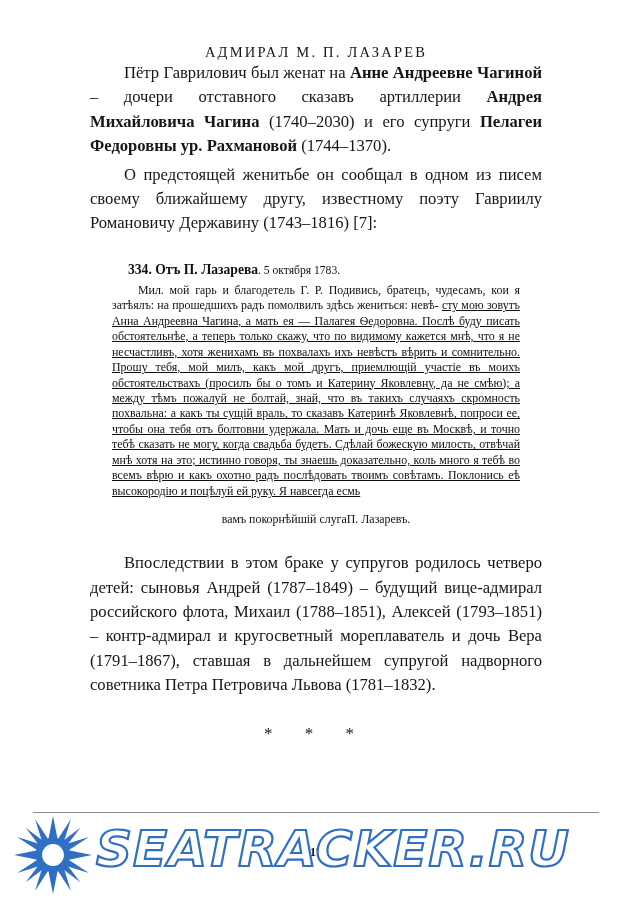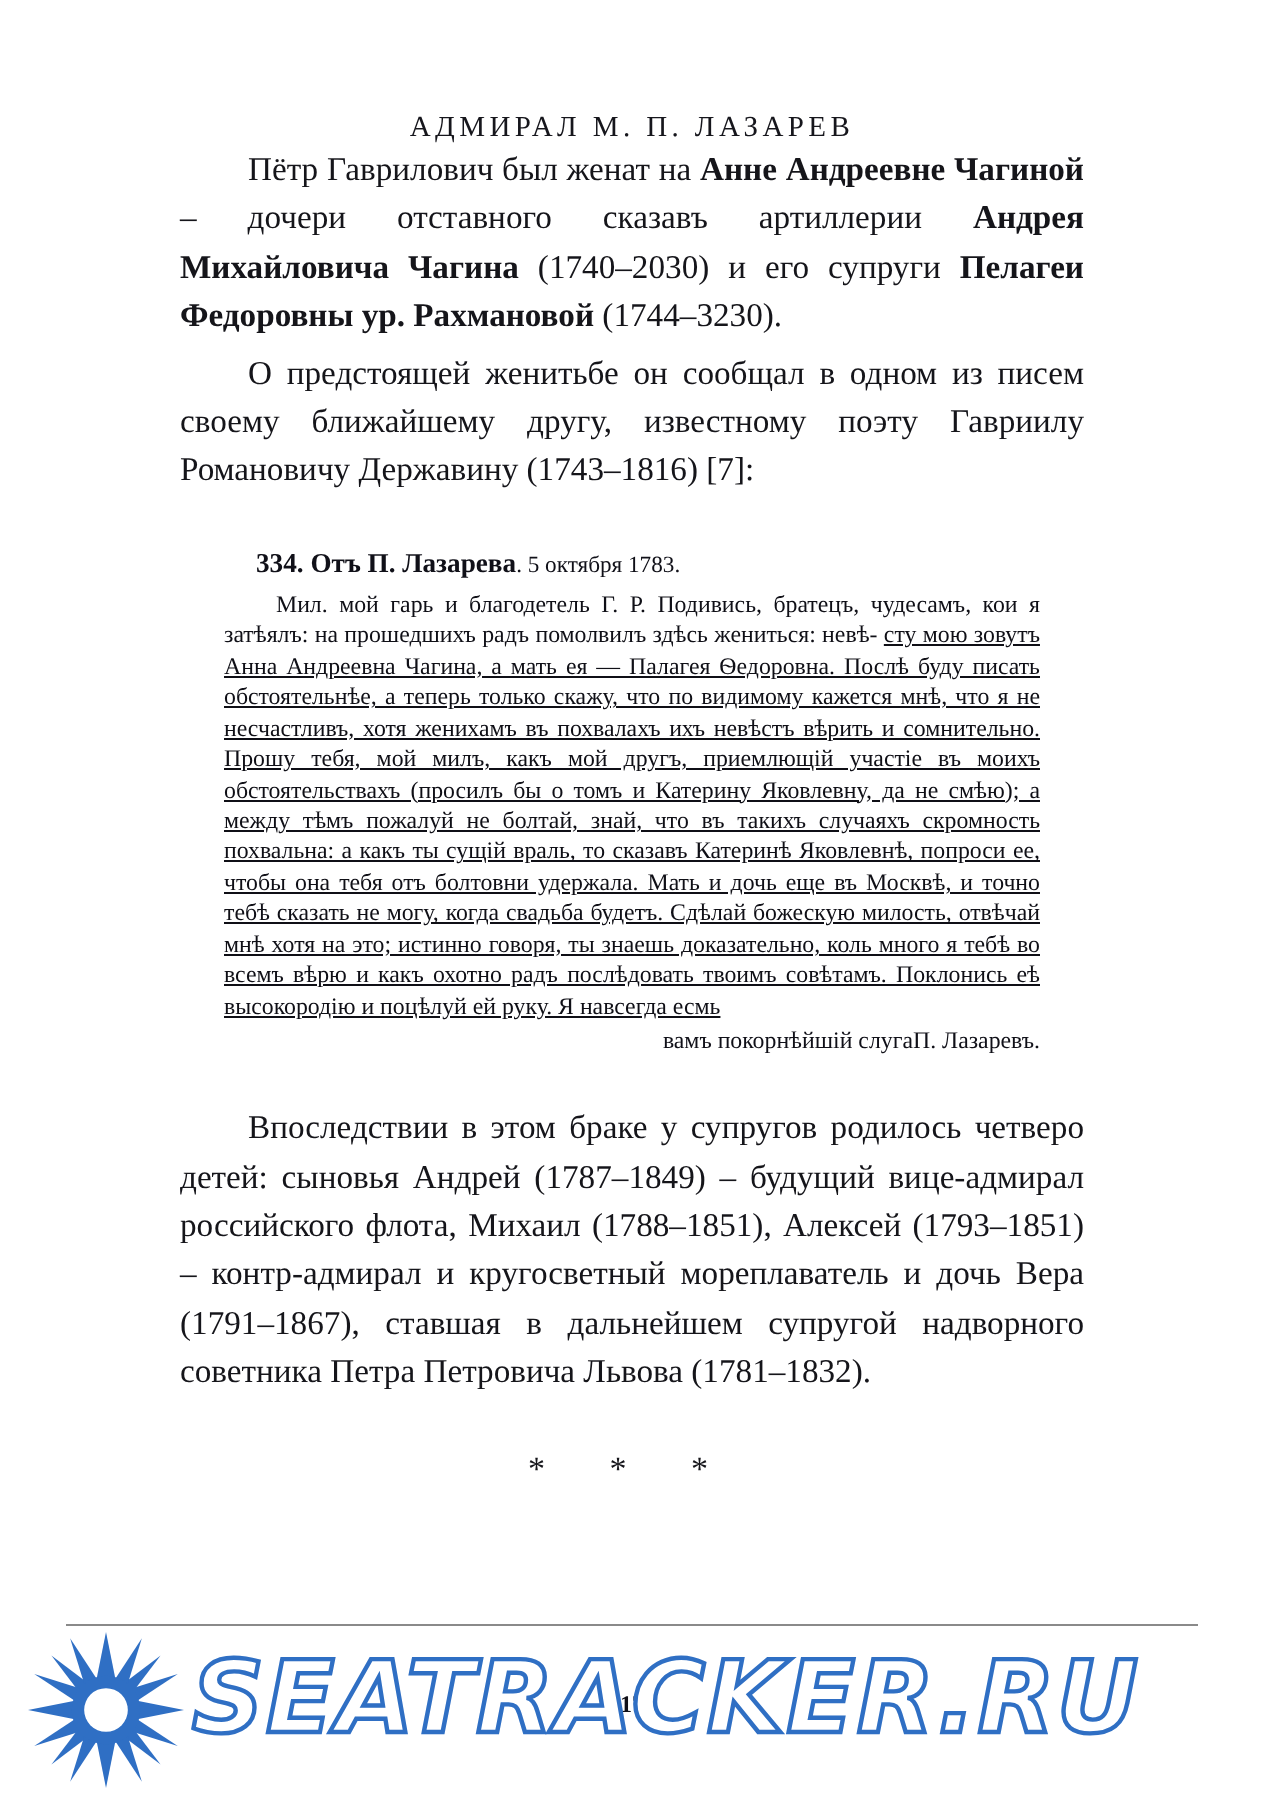--- a/index.html
+++ b/index.html
@@ -11,21 +11,21 @@
     height: 904px;
     background: #ffffff;
     font-family: "Liberation Serif", serif;
     color: #1a1a1a;
     position: relative;
     overflow: hidden;
   }
   .page {
     position: absolute;
     inset: 0;
-    padding: 12px;
+    padding: 0;
   }
   .running-head {
     text-align: center;
     font-family: "Liberation Serif", serif;
     font-size: 14.5px;
     letter-spacing: 2.2px;
     color: #16161c;
     margin-top: 44px;
     text-transform: uppercase;
   }
@@ -72,22 +72,22 @@
     color: #0f0f16;
     hyphens: none;
   }
   .letter-body .ind { display: inline-block; width: 26px; }
   .letter-body .u { text-decoration: underline; }
   .letter-sign {
     margin-left: 22px;
     width: 408px;
     font-size: 11.9px;
     display: flex;
-    justify-content: flex-end;
-    margin-top: 2px;
+    justify-content: center;
+    margin-top: 13px;
   }
   .letter-sign .left { margin-left: 0; }
   .stars {
     text-align: center;
     font-size: 17px;
     letter-spacing: 14px;
     margin-top: 26px;
     color: #15151a;
   }
   .rule {
@@ -141,21 +141,21 @@
 </head>
 <body>
 
 <div class="page">
 
   <div class="running-head">АДМИРАЛ М. П. ЛАЗАРЕВ</div>
 
   <div class="body-col">
 
     <p class="body-par first-par">
-      <span>Пётр Гаврилович был женат на </span><span class="b">Анне Андреевне Чагиной</span><span> – дочери отставного сказавъ артиллерии </span><span class="b">Андрея Михайловича Чагина</span><span> (1740–2030) и его супруги </span><span class="b">Пелагеи Федоровны ур. Рахмановой</span><span> (1744–3230).</span>
+      <span>Пётр Гаврилович был женат на </span><span class="b">Анне Андреевне Чагиной</span><span> – дочери отставного сказавъ артиллерии </span><span class="b">Андрея Михайловича Чагина</span><span> (1740–2030) и его супруги </span><span class="b">Пелагеи Федоровны ур. Рахмановой</span><span> (1744–1370).</span>
     </p>
 
     <p class="body-par">О предстоящей женитьбе он сообщал в одном из писем своему ближайшему другу, известному поэту Гавриилу Романовичу Державину (1743–1816) [7]:</p>
 
     <div class="letter-block">
       <div class="letter-title">
         <span>334. Отъ П. Лазарева</span><span class="date">. 5 октября 1783.</span>
       </div>
       <div class="letter-body">
         <span class="ind"></span><span>Мил. мой гарь и благодетель Г. Р. Подивись, братецъ, чудесамъ, кои я затѣялъ: на прошедшихъ радъ помолвилъ здѣсь жениться: невѣ-</span>

